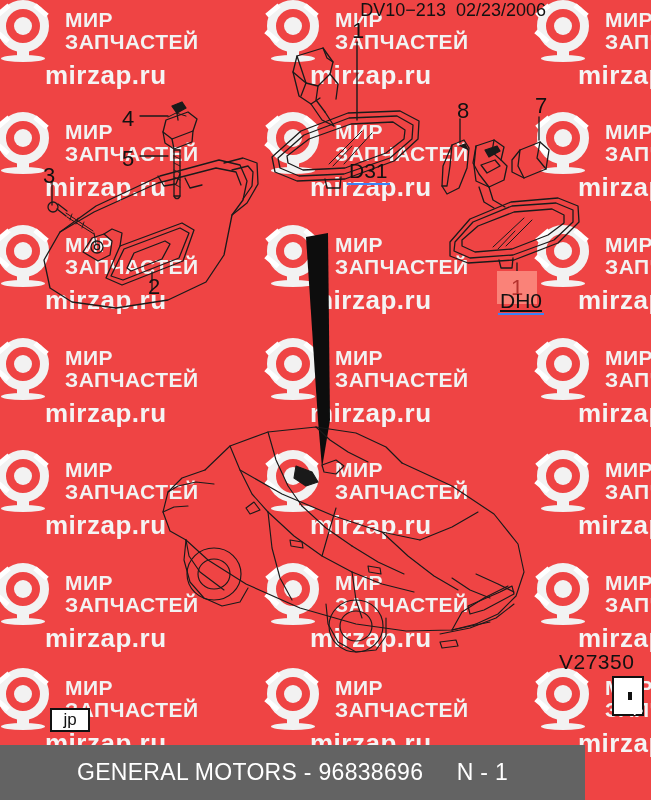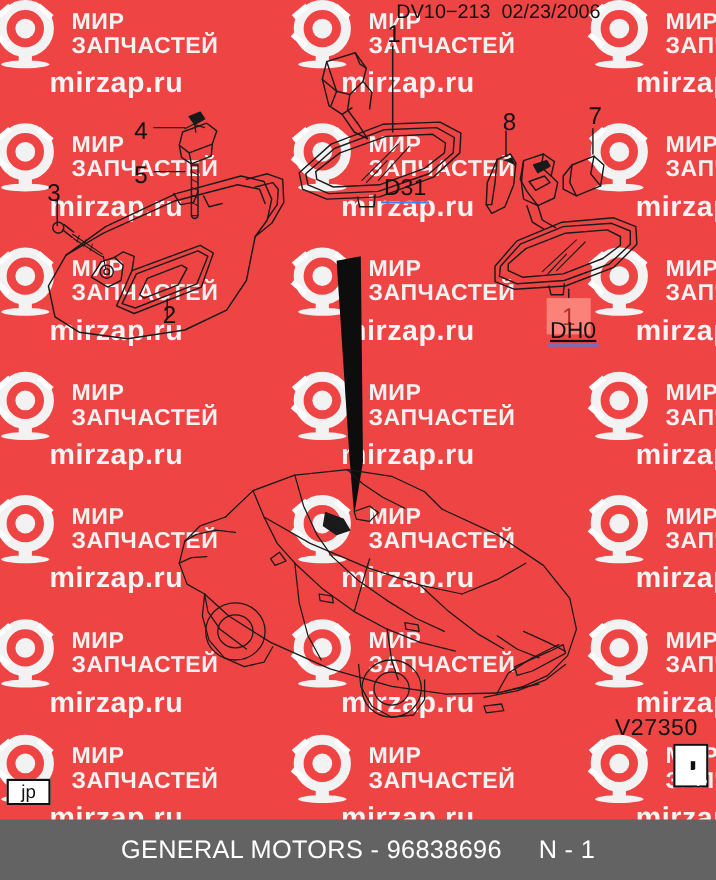--- a/index.html
+++ b/index.html
@@ -141,20 +141,21 @@
     position: absolute;
     z-index: 4;
     border: 2px solid #111;
     background: #fff;
     font-size: 17px;
     color: #111;
     display: flex;
     align-items: center;
     justify-content: center;
     box-sizing: border-box;
+    margin-left: 44px;
   }
   .sheet-code {
     position: absolute;
     z-index: 4;
     font-size: 21px;
     color: #111;
     letter-spacing: 0.5px;
   }
   .gm-logo {
     position: absolute;
@@ -193,21 +194,21 @@
     color: #fff;
     width: 100%;
   }
   .gm-logo .txt span {
     display: block;
   }
   #footer-bar {
     position: absolute;
     left: 0;
     bottom: 0;
-    width: 651px;
+    width: 585px;
     height: 55px;
     display: flex;
     align-items: center;
     justify-content: center;
     z-index: 5;
   }
   #footer-text {
     color: #ffffff;
     font-size: 23px;
     letter-spacing: 0.3px;

